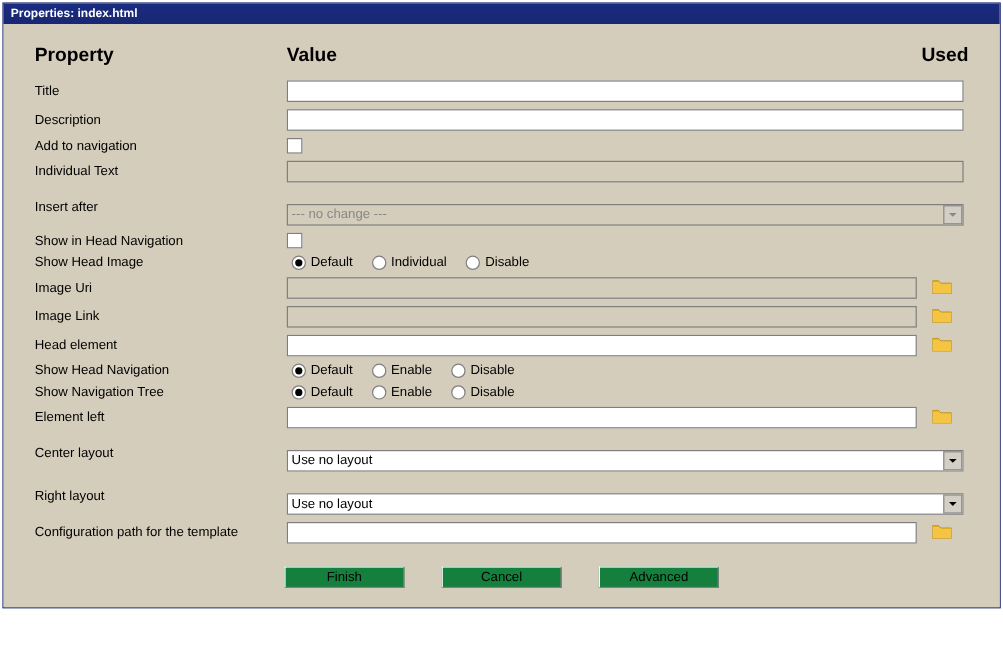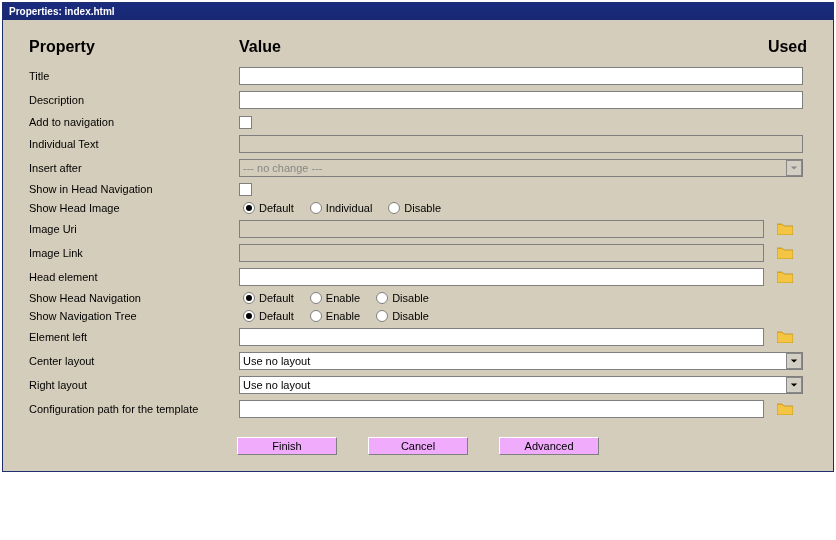--- a/index.html
+++ b/index.html
@@ -48,21 +48,21 @@
   .txt {
     width: 100%;
     height: 18px;
     border: 1px solid #7f7f7f;
     background: #fff;
     font-size: 11px;
     padding: 1px 3px;
   }
   .txt.wide { width: 100%; }
   .txt[disabled] { background:#d5cdbb; color:#888; }
-  .sel-wrap { position:relative; width:100%; }
+  .sel-wrap { position:relative; width:100%;margin-top:12px; }
   .sel-wrap .box {
     width:100%; height:18px; border:1px solid #7f7f7f;
     background:#fff; font-size:11px; padding:1px 3px; color:#000;
     display:flex; align-items:center;
   }
   .sel-wrap .box.disabled { background:#d5cdbb; color:#888; }
   .sel-wrap .arrow {
     position:absolute; right:1px; top:1px; width:16px; height:16px;
     background:#d4cfc5; border:1px solid #888;
     display:flex; align-items:center; justify-content:center;
@@ -86,21 +86,21 @@
   .radio-lbl { margin-right: 6px; }
   .folder {
     width:16px; height:13px; display:inline-block; position:relative;
   }
   .folder svg { width:16px; height:13px; display:block;}
   .btnbar {
     text-align:center; padding: 16px 0 2px 0;
   }
   .btn {
     display:inline-block; min-width:100px; padding:2px 16px;
-    background:#f0abfc; border:1px solid #7f7f7f;
+    background:#15803d; border:1px solid #7f7f7f;
     border-top-color:#fff; border-left-color:#fff;
     font-size:11px; margin: 0 14px; cursor:pointer; text-align:center;
   }
 </style>
 </head>
 <body>
 
 <div class="window">
   <div class="titlebar">Properties: index.html</div>
   <div class="content">

